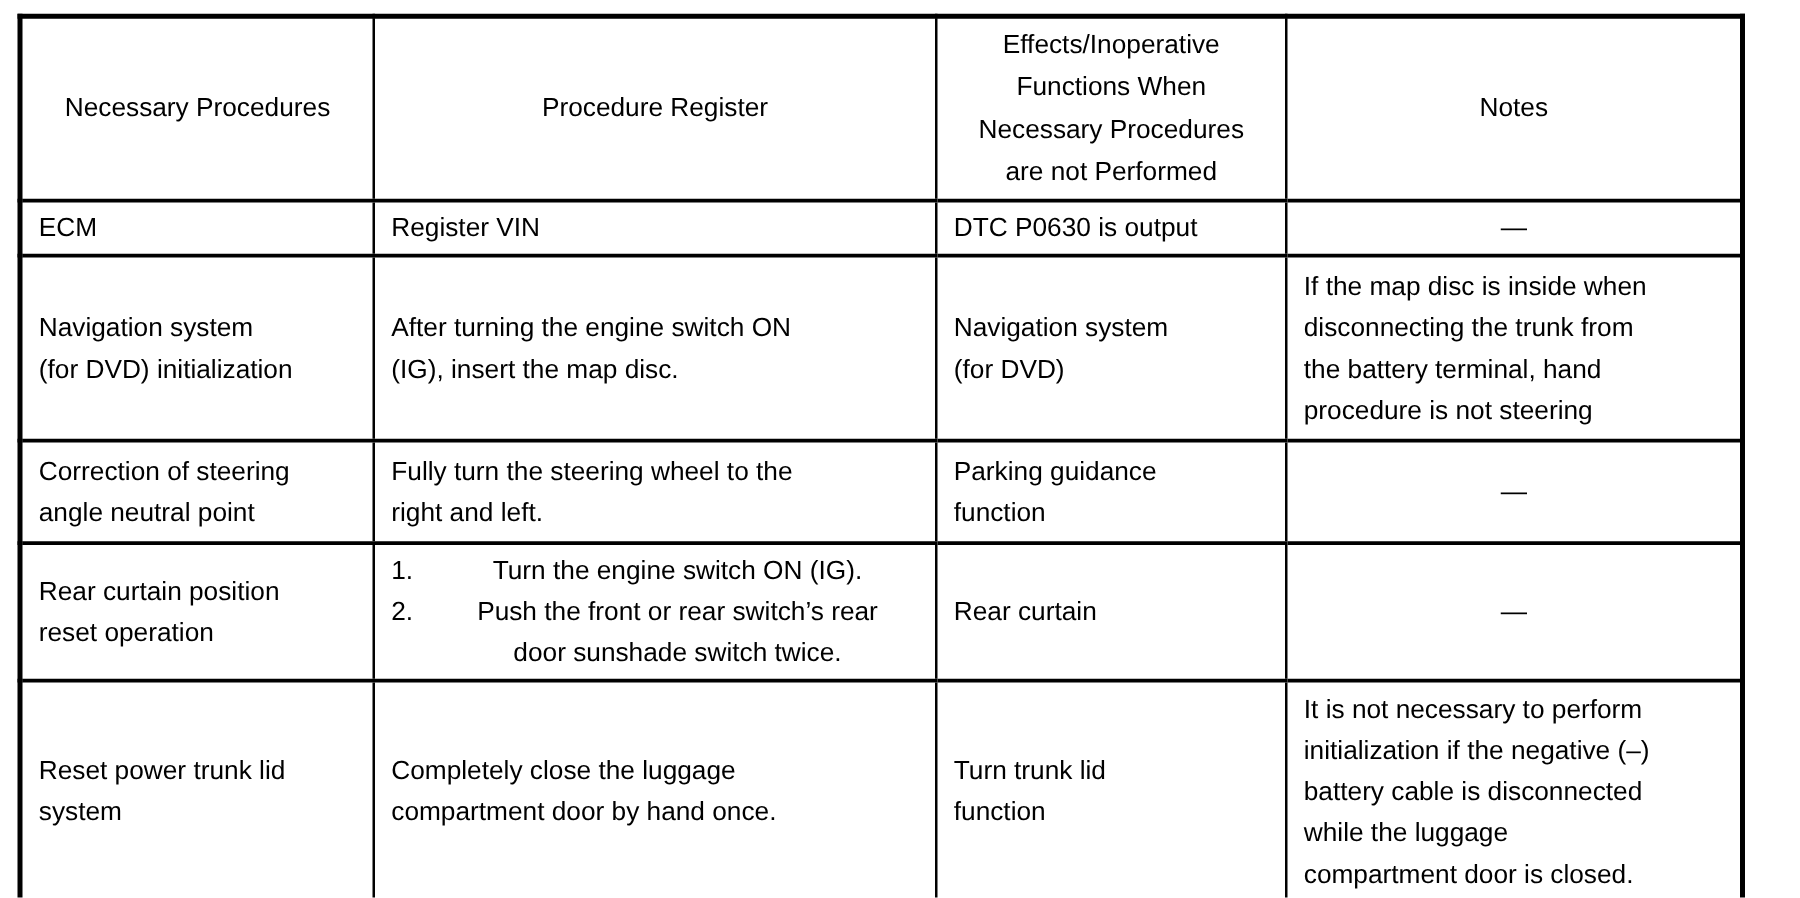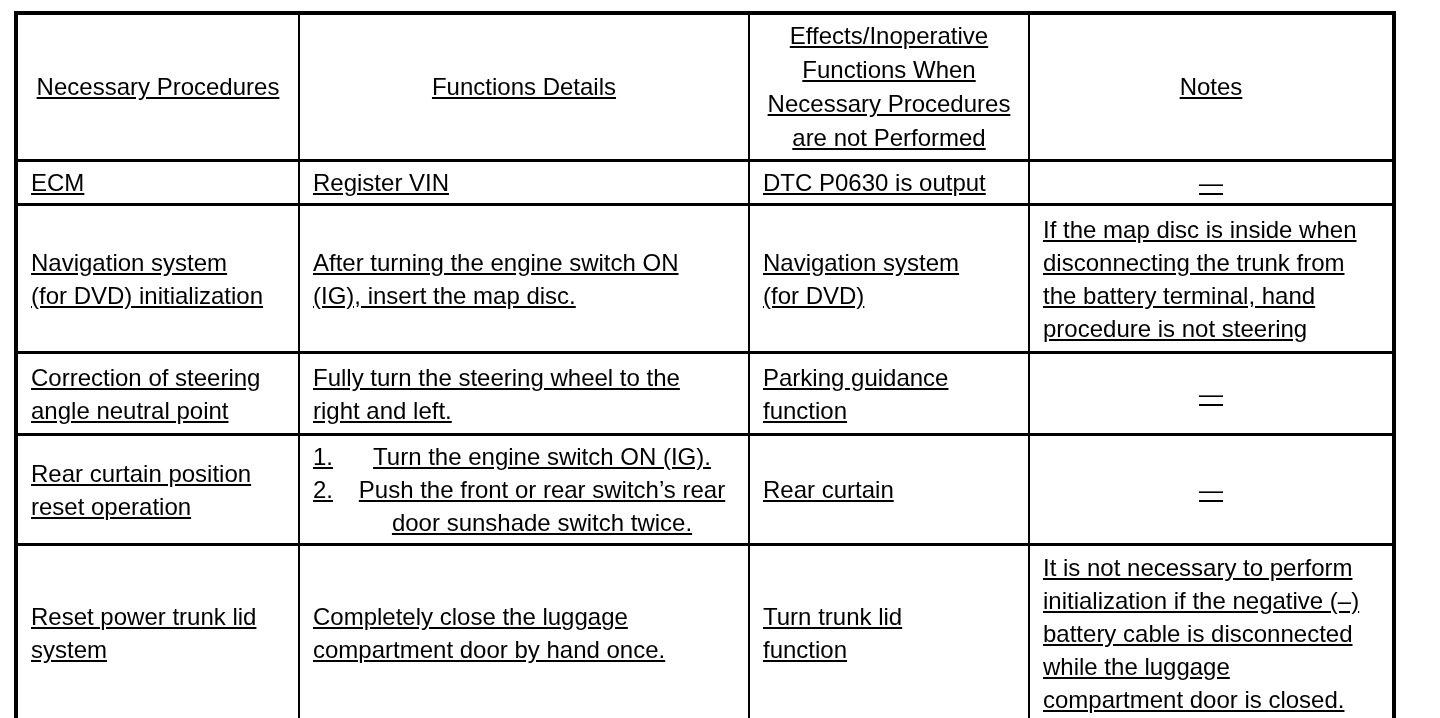--- a/index.html
+++ b/index.html
@@ -25,27 +25,26 @@
     top: 11px;
     width: 1378px;
     border-collapse: collapse;
     table-layout: fixed;
     border: 4px solid #000000;
   }
   .proc-table th, .proc-table td {
     border: 2px solid #000000;
     border-top-width: 3px;
     border-bottom-width: 3px;
-    font-size: 24px;
+    font-size: 21px;
     line-height: 33px;
     font-weight: normal;
     vertical-align: middle;
     padding: 4px 10px 4px 13px;
     overflow: hidden;
-    text-decoration: underline;
   }
   .proc-table th {
     text-align: center;
     padding: 4px 6px;
     line-height: 34px;
   }
   .proc-table td.left { text-align: left; }
   .proc-table td.dash { text-align: center; padding-left: 6px; padding-right: 6px; }
   .line { white-space: nowrap; }
   th .line { white-space: normal; }
@@ -70,21 +69,21 @@
       <col style="width:450px">
       <col style="width:280px">
       <col style="width:365px">
     </colgroup>
     <tbody>
       <tr class="r-head">
         <th>
           <div class="line">Necessary Procedures</div>
         </th>
         <th>
-          <div class="line">Functions Details</div>
+          <div class="line">Procedure Register</div>
         </th>
         <th>
           <div class="line">Effects/Inoperative</div>
           <div class="line">Functions When</div>
           <div class="line">Necessary Procedures</div>
           <div class="line">are not Performed</div>
         </th>
         <th>
           <div class="line">Notes</div>
         </th>

